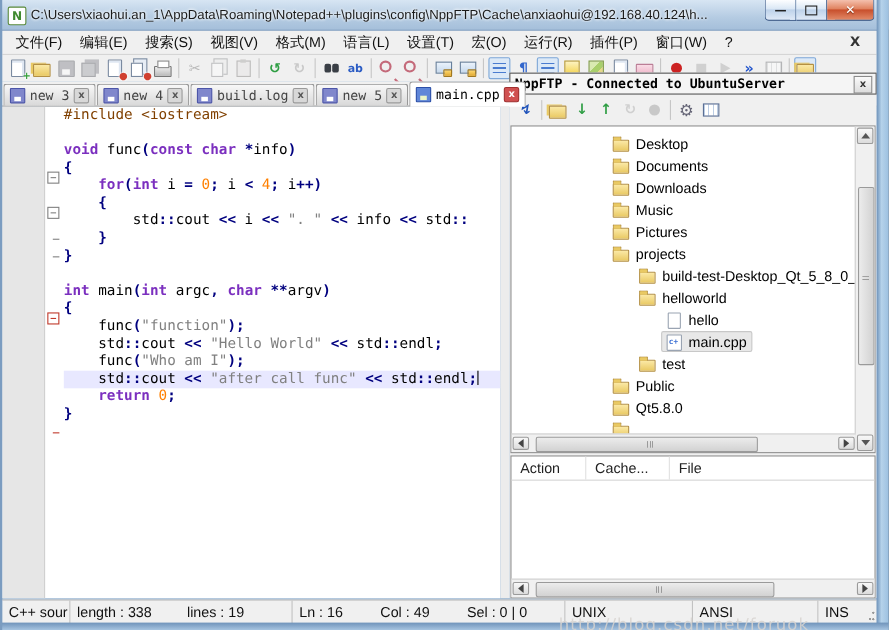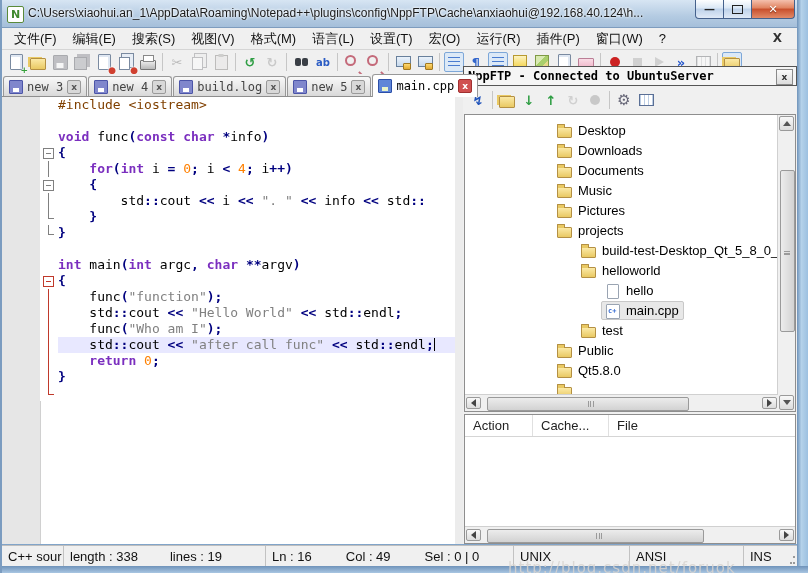--- a/index.html
+++ b/index.html
@@ -76,21 +76,21 @@
     background:#d8d8d8;border:1px solid #9a9a9a;border-radius:2px;font:bold 9px "DejaVu Sans",sans-serif;color:#555;flex:none;}
   .tab.active .tclose{background:#d05050;border-color:#a03030;color:#fff;}
   .tabscroll{position:absolute;right:352px;top:3px;display:flex;gap:1px;}
   .tsbtn{width:16px;height:16px;background:linear-gradient(#f6f6f6,#dadada);border:1px solid #9a9a9a;border-radius:2px;
     display:flex;align-items:center;justify-content:center;}
   .tri-l{border-right:5px solid #444;border-top:4px solid transparent;border-bottom:4px solid transparent;width:0;height:0;}
   .tri-r{border-left:5px solid #444;border-top:4px solid transparent;border-bottom:4px solid transparent;width:0;height:0;}
   
   .editor{position:absolute;left:2px;top:97px;width:453px;height:447px;background:#fff;overflow:hidden;
     font:13px/16px "DejaVu Sans Mono","Liberation Mono",monospace;}
-  .ed-row{display:flex;height:16px;white-space:pre;}
+  .ed-row{display:flex;height:16px;white-space:pre;align-items:center;}
   .ed-row.hl .ed-code{background:var(--curline,#e8e8ff);}
   .ed-ln{width:38px;flex:none;background:#e6e6e6;color:#808080;text-align:right;padding-right:6px;box-sizing:border-box;font-size:12px;}
   .ed-lncol{position:absolute;left:0;top:0;bottom:0;width:38px;background:#e6e6e6;border-right:1px solid #d0d0d0;}
   .ed-fold{position:relative;width:18px;flex:none;background:#fff;}
   .ed-code{flex:1 1 auto;}
   .fm-line::before{content:"";position:absolute;left:8px;top:0;width:1px;height:100%;background:var(--fc,#808080);}
   .fm-corner::before{content:"";position:absolute;left:8px;top:0;width:1px;height:55%;background:var(--fc,#808080);}
   .fm-corner::after{content:"";position:absolute;left:8px;top:55%;width:6px;height:1px;background:var(--fc,#808080);}
   .fm-box::before{content:"";position:absolute;left:3px;top:3px;width:9px;height:9px;border:1px solid var(--fc,#808080);background:#fff;box-sizing:content-box;}
   .fm-box::after{content:"";position:absolute;left:6px;top:8px;width:5px;height:1px;background:var(--fc,#808080);}
@@ -315,27 +315,27 @@
       <div class="tree" id="tree">
           <div class="tree-row" style="padding-left: 88px;">
             <span class="row-inner">
               <span class="ti ti-folder"></span>
               <span>Desktop</span>
             </span>
           </div>
           <div class="tree-row" style="padding-left: 88px;">
             <span class="row-inner">
               <span class="ti ti-folder"></span>
+              <span>Documents</span>
+            </span>
+          </div>
+          <div class="tree-row" style="padding-left: 88px;">
+            <span class="row-inner">
+              <span class="ti ti-folder"></span>
               <span>Downloads</span>
-            </span>
-          </div>
-          <div class="tree-row" style="padding-left: 88px;">
-            <span class="row-inner">
-              <span class="ti ti-folder"></span>
-              <span>Documents</span>
             </span>
           </div>
           <div class="tree-row" style="padding-left: 88px;">
             <span class="row-inner">
               <span class="ti ti-folder"></span>
               <span>Music</span>
             </span>
           </div>
           <div class="tree-row" style="padding-left: 88px;">
             <span class="row-inner">

